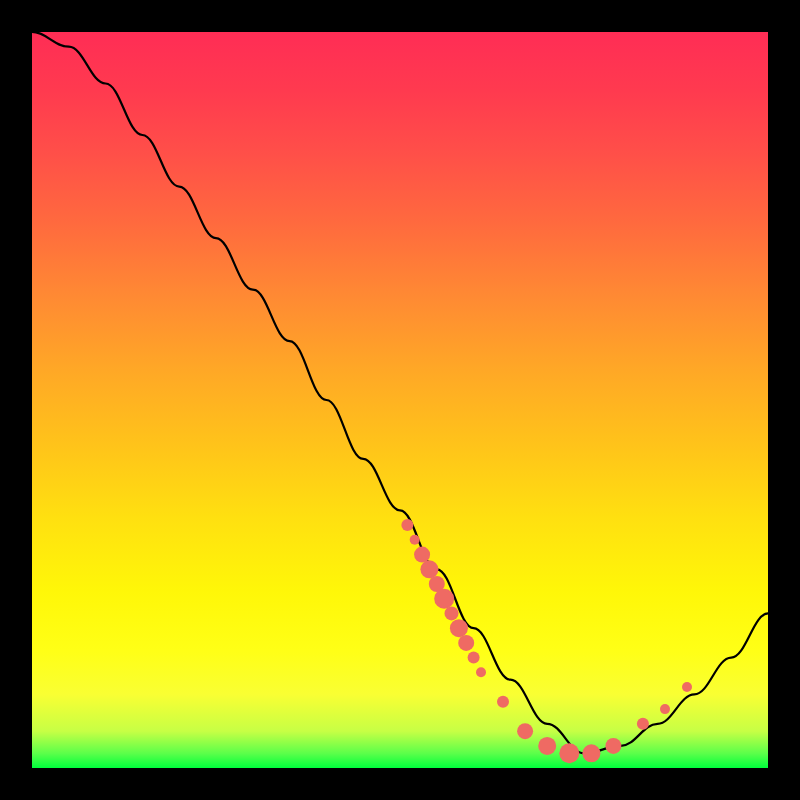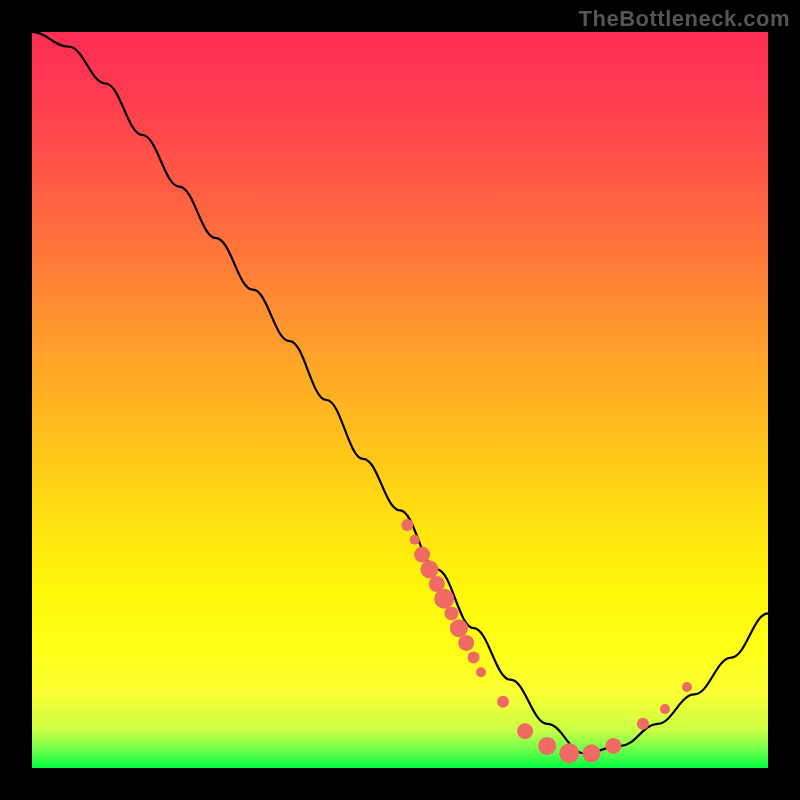--- a/index.html
+++ b/index.html
@@ -69,21 +69,20 @@
   }
   .curve circle.dot {
     fill: #ef6a63;
     stroke: none;
   }
 </style>
 </head>
 <body>
 
 <div class="outer">
-  <div class="watermark">TheBottleneck.com</div>
   <div class="plot">
     <div class="bg-gradient"></div>
     <svg class="curve" viewBox="0 0 736 736" preserveAspectRatio="none">
       <path id="curve-path" d="M 0.0 0.0 C 14.7 0.0, 22.1 14.7, 36.8 14.7 C 51.5 14.7, 58.9 51.5, 73.6 51.5 C 88.3 51.5, 95.7 103.0, 110.4 103.0 C 125.1 103.0, 132.5 154.6, 147.2 154.6 C 161.9 154.6, 169.3 206.1, 184.0 206.1 C 198.7 206.1, 206.1 257.6, 220.8 257.6 C 235.5 257.6, 242.9 309.1, 257.6 309.1 C 272.3 309.1, 279.7 368.0, 294.4 368.0 C 309.1 368.0, 316.5 426.9, 331.2 426.9 C 345.9 426.9, 353.3 478.4, 368.0 478.4 C 382.7 478.4, 390.1 537.3, 404.8 537.3 C 419.5 537.3, 426.9 596.2, 441.6 596.2 C 456.3 596.2, 463.7 647.7, 478.4 647.7 C 493.1 647.7, 500.5 691.8, 515.2 691.8 C 529.9 691.8, 537.3 721.3, 552.0 721.3 C 566.7 721.3, 574.1 713.9, 588.8 713.9 C 603.5 713.9, 610.9 691.8, 625.6 691.8 C 640.3 691.8, 647.7 662.4, 662.4 662.4 C 677.1 662.4, 684.5 625.6, 699.2 625.6 C 713.9 625.6, 721.3 581.4, 736.0 581.4"></path>
       <g id="dots-group">
           <circle class="dot" cx="375.4" cy="493.1" r="6" fill="#ef6a63"></circle>
           <circle class="dot" cx="382.7" cy="507.8" r="5" fill="#ef6a63"></circle>
           <circle class="dot" cx="390.1" cy="522.6" r="8" fill="#ef6a63"></circle>
           <circle class="dot" cx="397.4" cy="537.3" r="9" fill="#ef6a63"></circle>
           <circle class="dot" cx="404.8" cy="552.0" r="8" fill="#ef6a63"></circle>

